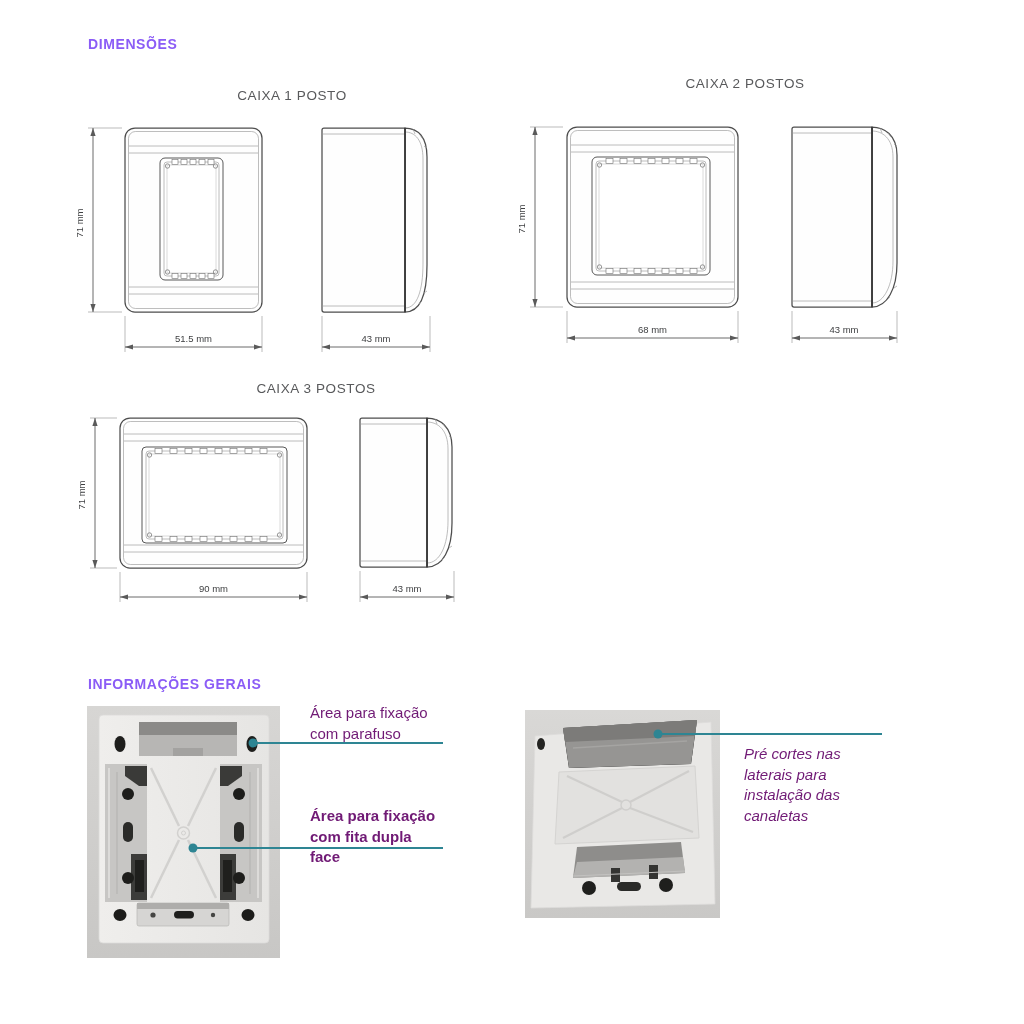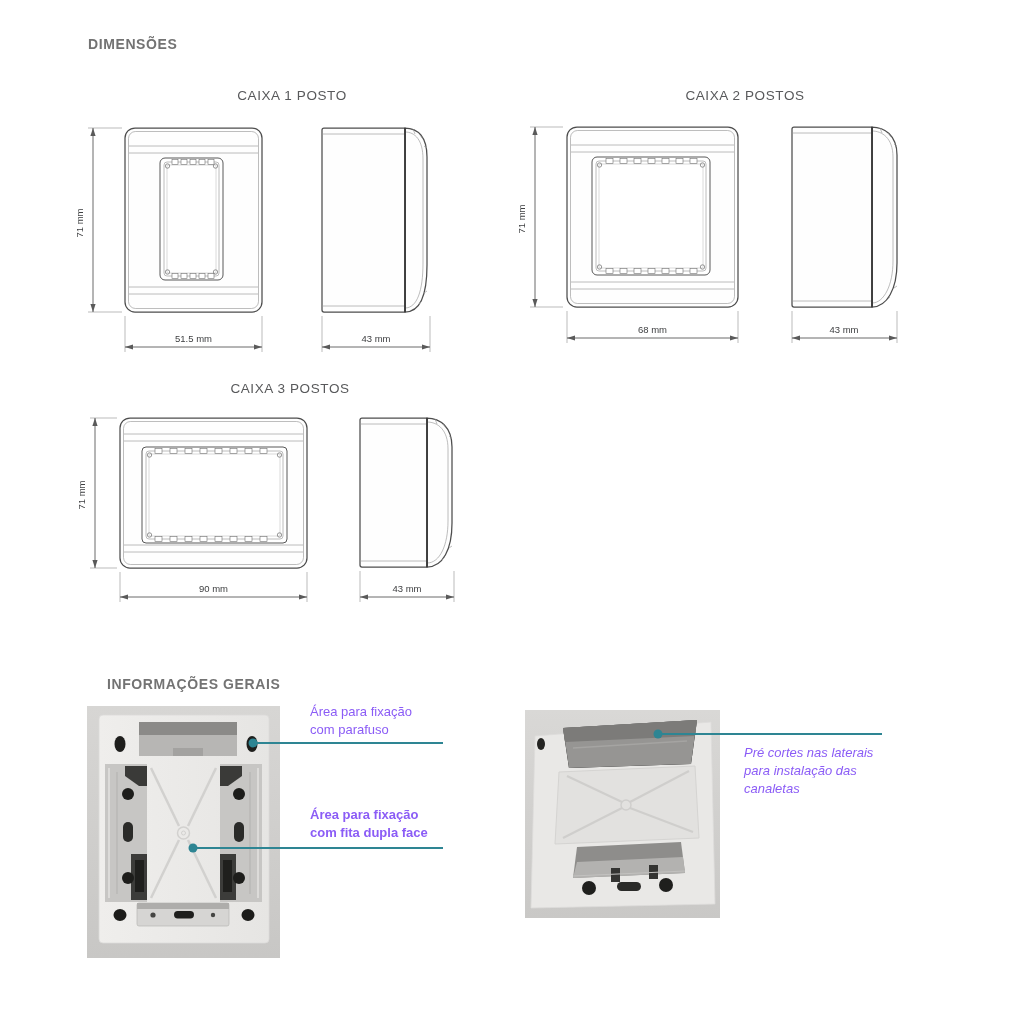--- a/index.html
+++ b/index.html
@@ -2,28 +2,28 @@
 <html><head>
 <meta charset="utf-8">
 <style>
   html,body{margin:0;padding:0;}
   body{
     width:1024px;height:1024px;position:relative;background:#ffffff;
     font-family:"Liberation Sans",sans-serif;overflow:hidden;
   }
   .abs{position:absolute;}
   .section-header{
-    font-size:14px;font-weight:bold;letter-spacing:.6px;color:#737373;
+    font-size:14px;font-weight:bold;letter-spacing:.6px;color:#8b5cf6;
   }
   .box-title{
     font-size:13.5px;font-weight:normal;letter-spacing:.6px;color:#58595b;
     transform:translateX(-50%);white-space:nowrap;margin-left:20px;
   }
   .annotation{
-    font-size:13px;line-height:1.38;color:#8b5cf6;
+    font-size:15px;line-height:1.38;color:#701a75;
   }
   svg{display:block;}
   svg text{
     font-family:"Liberation Sans",sans-serif;
     font-size:9.5px;fill:#3f4042;
   }
   .dim-line{stroke:#5a5a5a;stroke-width:.9;}
   .ext-line{stroke:#8d8d8d;stroke-width:.6;}
   .arrow{fill:#5a5a5a;stroke:none;}
   .main-line{fill:#fefefe;stroke:#4d4d4d;stroke-width:1.25;}
@@ -35,22 +35,22 @@
   .junction{stroke:#3a3a3a;stroke-width:1.8;}
   .leader{stroke:#2e8593;stroke-width:2.2;}
   .leader-dot{fill:#2e8593;}
 </style>
 </head>
 <body>
 
 <div class="abs section-header" style="left:88px;top:36px;">DIMENSÕES</div>
 
 <div class="abs box-title" style="left:272px;top:88px;">CAIXA 1 POSTO</div>
-<div class="abs box-title" style="left:725px;top:88px;text-align:right;">CAIXA 2 POSTOS</div>
-<div class="abs box-title" style="left:270px;top:381px;">CAIXA 3 POSTOS</div>
+<div class="abs box-title" style="left:725px;top:76px;text-align:right;">CAIXA 2 POSTOS</div>
+<div class="abs box-title" style="left:296px;top:381px;">CAIXA 3 POSTOS</div>
 
 <svg class="abs" style="left:70px;top:115px;" width="205" height="245" viewBox="0 0 205 245">
   <g>
     <line class="ext-line" x1="18" y1="13" x2="52" y2="13"></line>
     <line class="ext-line" x1="18" y1="197" x2="52" y2="197"></line>
     <line class="dim-line" x1="23" y1="13" x2="23" y2="197"></line>
     <polygon class="arrow" points="23,13 20.4,21 25.6,21"></polygon>
     <polygon class="arrow" points="23,197 20.4,189 25.6,189"></polygon>
     <text x="13" y="108" transform="rotate(-90 13 108)" text-anchor="middle">71 mm</text>
   </g>
@@ -264,21 +264,21 @@
   <g>
     <line class="ext-line" x1="10" y1="168" x2="10" y2="199"></line>
     <line class="ext-line" x1="104" y1="168" x2="104" y2="199"></line>
     <line class="dim-line" x1="10" y1="194" x2="104" y2="194"></line>
     <polygon class="arrow" points="10,194 18,191.4 18,196.6"></polygon>
     <polygon class="arrow" points="104,194 96,191.4 96,196.6"></polygon>
     <text x="57" y="189" text-anchor="middle">43 mm</text>
   </g>
 </svg>
 
-<div class="abs section-header" style="left:88px;top:676px;margin-left:19px;">INFORMAÇÕES GERAIS</div>
+<div class="abs section-header" style="left:88px;top:676px;">INFORMAÇÕES GERAIS</div>
 
 <svg class="abs" style="left:87px;top:706px;" width="193" height="252" viewBox="0 0 193 252">
   <defs>
     <linearGradient id="bgL" x1="0" y1="0" x2="0" y2="1">
       <stop offset="0" stop-color="#d7d6d4"></stop>
         <stop offset="1" stop-color="#c8c7c5"></stop>
     </linearGradient>
     <linearGradient id="plateL" x1="0" y1="0" x2="1" y2="0">
       <stop offset="0" stop-color="#efeeec"></stop>
         <stop offset="1" stop-color="#e6e5e3"></stop>

